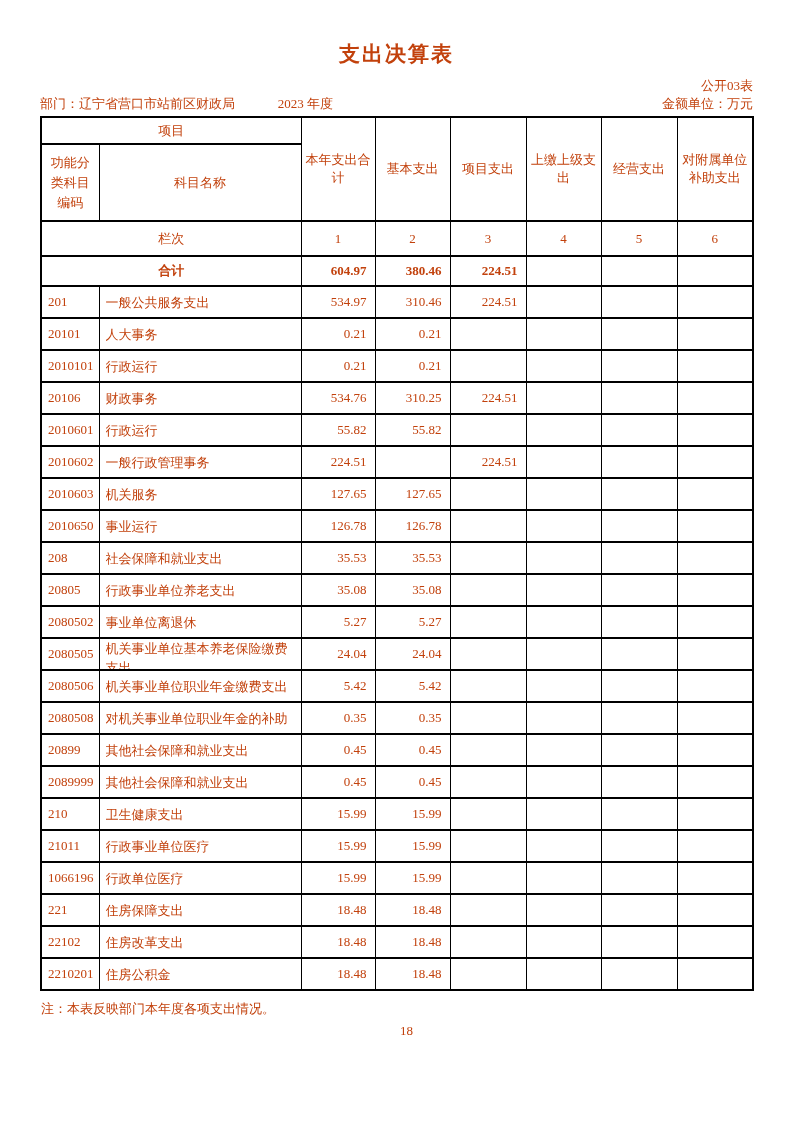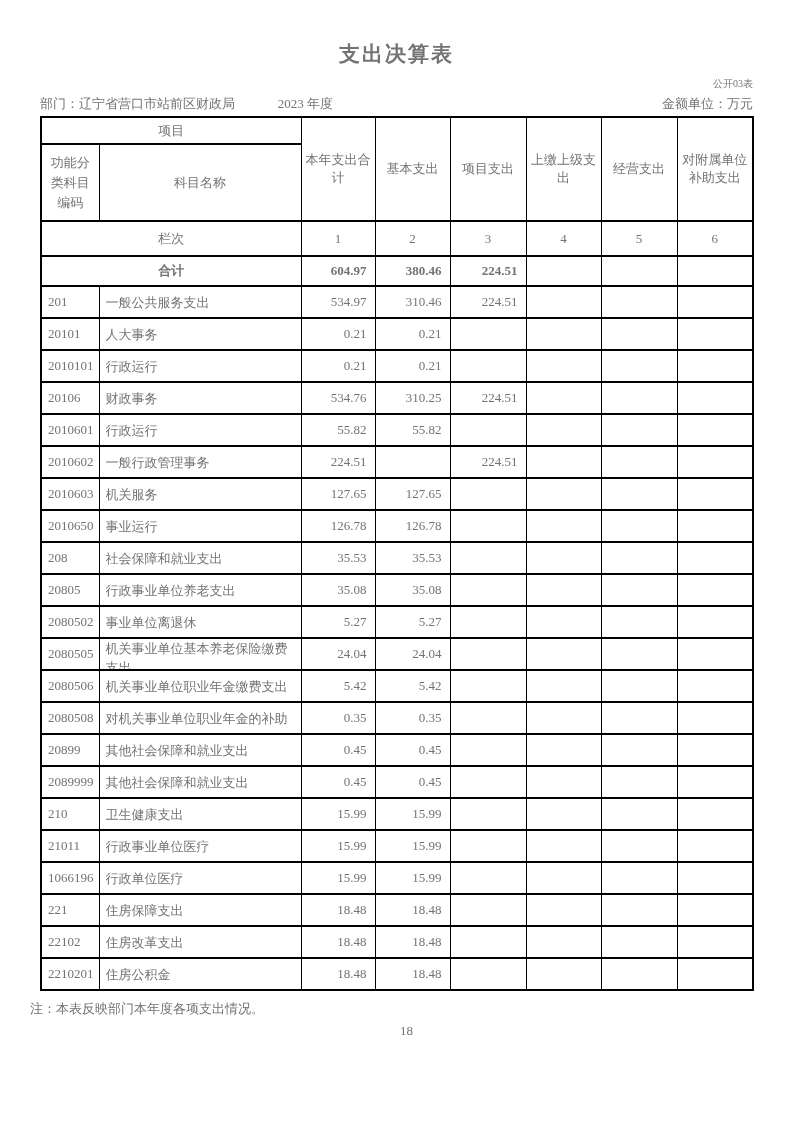--- a/index.html
+++ b/index.html
@@ -3,40 +3,40 @@
 <meta charset="utf-8">
 <style>
   * { margin: 0; padding: 0; box-sizing: border-box; }
   html, body { background: #e8e8e8; }
   .page {
     position: relative;
     width: 793px;
     height: 1122px;
     margin: 0 auto;
     background: #ffffff;
-    color: #737373;
+    color: #c2410c;
     font-family: "Liberation Serif", "DejaVu Serif", serif;
     overflow: hidden;
   }
   .doc-title {
     position: absolute;
     top: 40px;
     left: 0;
     width: 100%;
     text-align: center;
     font-family: "Liberation Sans", "DejaVu Sans", sans-serif;
     font-weight: bold;
     font-size: 21px;
     letter-spacing: 2px;
   }
   .form-label {
     position: absolute;
     top: 77px;
     right: 40px;
-    font-size: 10px;
+    font-size: 13px;
   }
   .meta-row {
     position: absolute;
     top: 95px;
     left: 40px;
     width: 713px;
     display: flex;
     font-size: 13px;
   }
   .meta-row .m-left  { flex: 1 1 0; text-align: left; }
@@ -71,21 +71,21 @@
   th.codehead { text-align: center; vertical-align: middle; padding: 0 4px; line-height: 20px; }
   td.code { text-align: left; vertical-align: middle; padding-left: 6px; }
   td.name { text-align: left; vertical-align: middle; padding: 0 4px 0 6px; }
   td.name .clip { max-height: 30px; overflow: hidden; line-height: 19px; }
   td.num  { text-align: right; vertical-align: middle; padding-right: 8px; }
   tr.totrow td { font-weight: bold; }
 
   .table-note {
     position: absolute;
     top: 1000px;
-    left: 30px;
+    left: 41px;
     font-size: 13px;
   }
   .page-number {
     position: absolute;
     top: 1023px;
     left: 0;
     width: 100%;
     text-align: center;
     font-size: 13px;
     padding-left: 20px;

